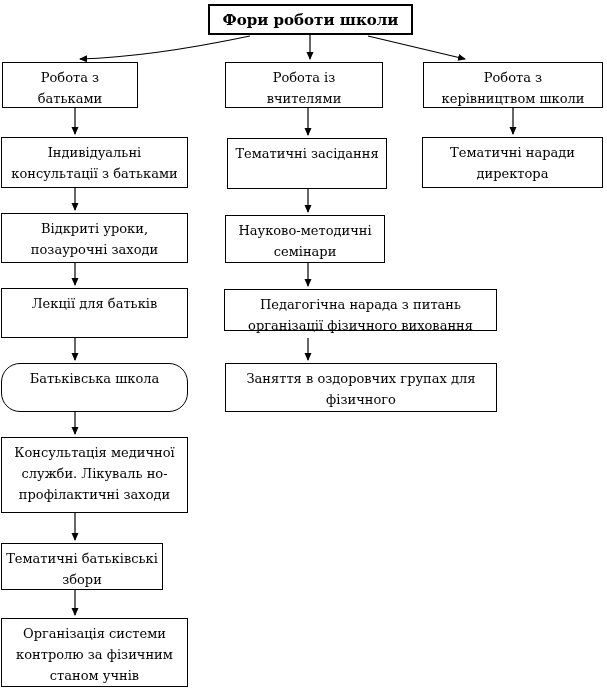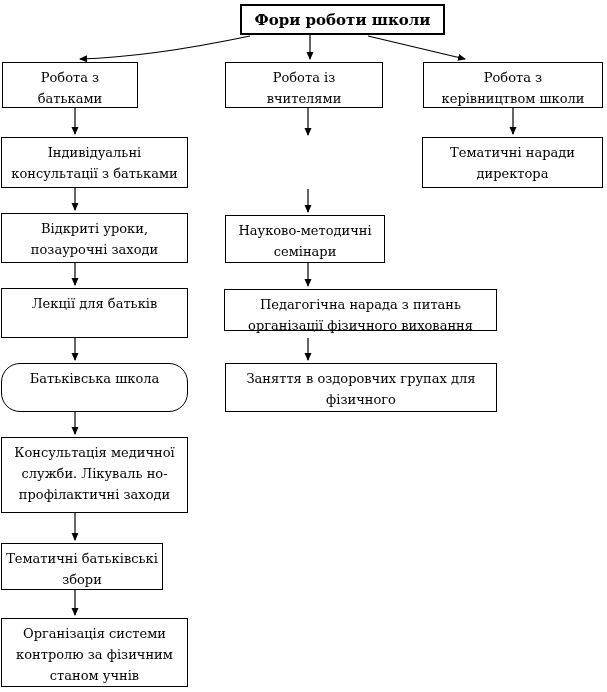--- a/index.html
+++ b/index.html
@@ -22,21 +22,20 @@
     line-height: 21px;
     padding-top: 4px;
     white-space: pre-line;
   }
   .box.title {
     border-width: 2px;
     font-weight: bold;
     font-size: 15px;
     line-height: 24px;
     padding-top: 2px;
-    margin-left: 32px;
   }
   #arrows {
     position: absolute;
     left: 0; top: 0;
     width: 607px; height: 692px;
     pointer-events: none;
   }
   
   #b-title   { left:208px; top:4px;   width:205px; height:31px; }
   #b-c1h     { left:2px;   top:62px;  width:136px; height:46px; }
@@ -105,20 +104,21 @@
   <div class="box" id="b-l5">Батьківська школа</div>
   <div class="box" id="b-l6">Консультація медичної
 служби. Лікуваль но-
 профілактичні заходи</div>
   <div class="box" id="b-l7">Тематичні батьківські
 збори</div>
   <div class="box" id="b-l8">Організація системи
 контролю за фізичним
 станом учнів</div>
 
+  <div class="box" id="b-m2">Тематичні засідання</div>
   <div class="box" id="b-m3">Науково-методичні
 семінари</div>
   <div class="box" id="b-m4">Педагогічна нарада з питань
 організації фізичного виховання</div>
   <div class="box" id="b-m5">Заняття в оздоровчих групах для
 фізичного</div>
 
   <div class="box" id="b-r2">Тематичні наради
 директора</div>
 

